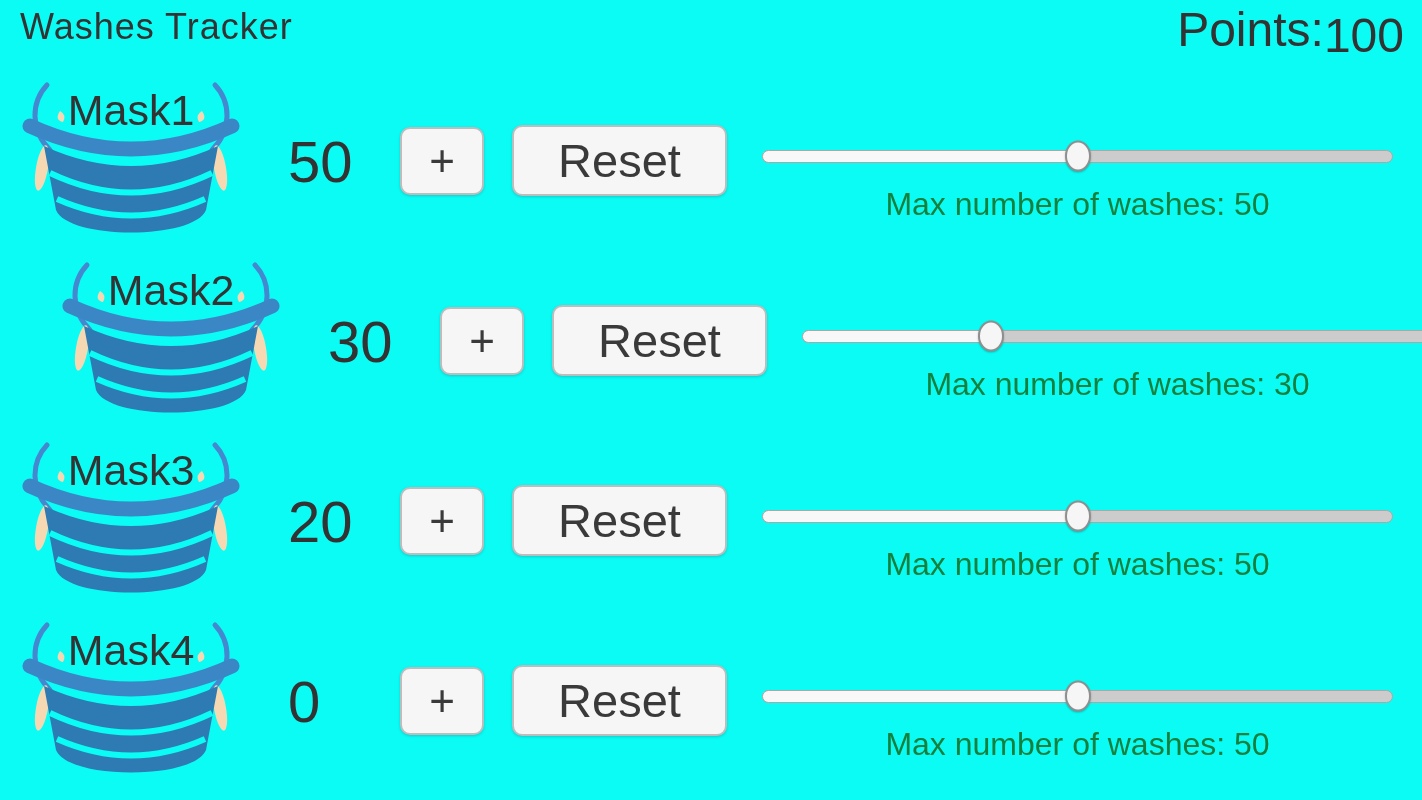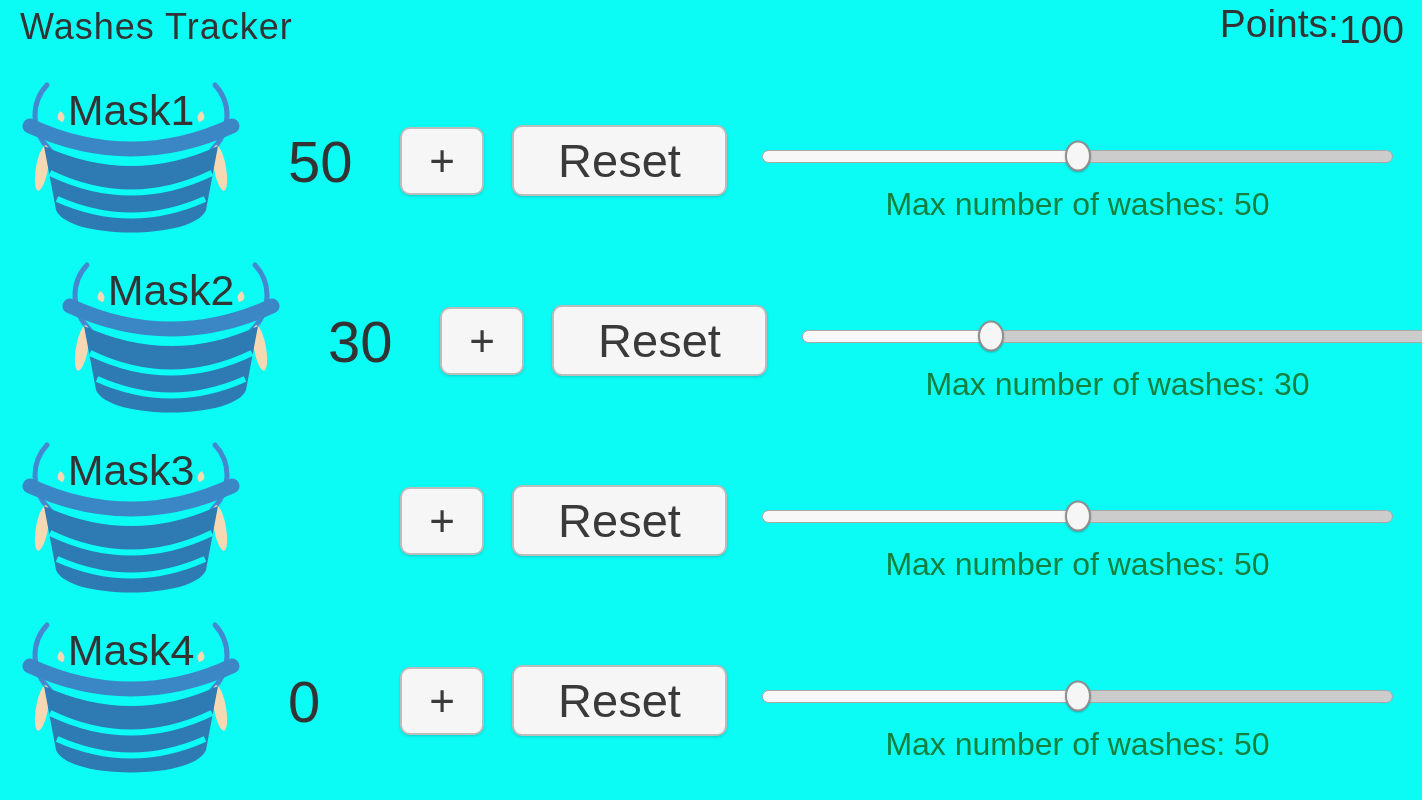--- a/index.html
+++ b/index.html
@@ -3,21 +3,21 @@
 <meta charset="utf-8">
 <style>
   html,body{margin:0;padding:0;}
   body{
     width:1422px;height:800px;overflow:hidden;position:relative;
     background:#0bfcf5;
     font-family:"Liberation Sans","DejaVu Sans",sans-serif;
     color:#333333;
   }
   .title{position:absolute;left:20px;top:6px;font-size:36px;color:#333;letter-spacing:1px;}
-  .points{position:absolute;right:18px;top:2px;font-size:39px;color:#333;white-space:nowrap;}
+  .points{position:absolute;right:18px;top:2px;font-size:48px;color:#333;white-space:nowrap;}
   .points-value{position:relative;top:6px;}
 
   .row{position:absolute;left:0;width:1422px;height:180px;}
   .row1{top:78px;} .row2{top:258px;margin-left:40px;} .row3{top:438px;} .row4{top:618px;}
 
   .mask-svg{position:absolute;left:16px;top:0;width:230px;height:176px;}
   .mask-label{position:absolute;left:16px;top:8px;width:230px;text-align:center;
     font-size:43px;color:#333;}
 
   .count{position:absolute;left:288px;top:44px;width:100px;height:80px;line-height:80px;
@@ -95,20 +95,21 @@
     <div class="thumb"></div>
   </div>
   <div class="slider-label"><span>Max number of washes: </span><span>30</span></div>
 </div>
 
 <div class="row row3">
   <svg class="mask-svg" viewBox="0 0 230 168">
       <use href="#maskshape"></use>
     </svg>
   <div class="mask-label">Mask3</div>
+  <div class="count">20</div>
   <button class="btn btn-plus">+</button>
   <button class="btn btn-reset">Reset</button>
   <div class="slider" style="--pct: 50%;">
     <div class="track"></div>
     <div class="fill"></div>
     <div class="thumb"></div>
   </div>
   <div class="slider-label"><span>Max number of washes: </span><span>50</span></div>
 </div>
 

